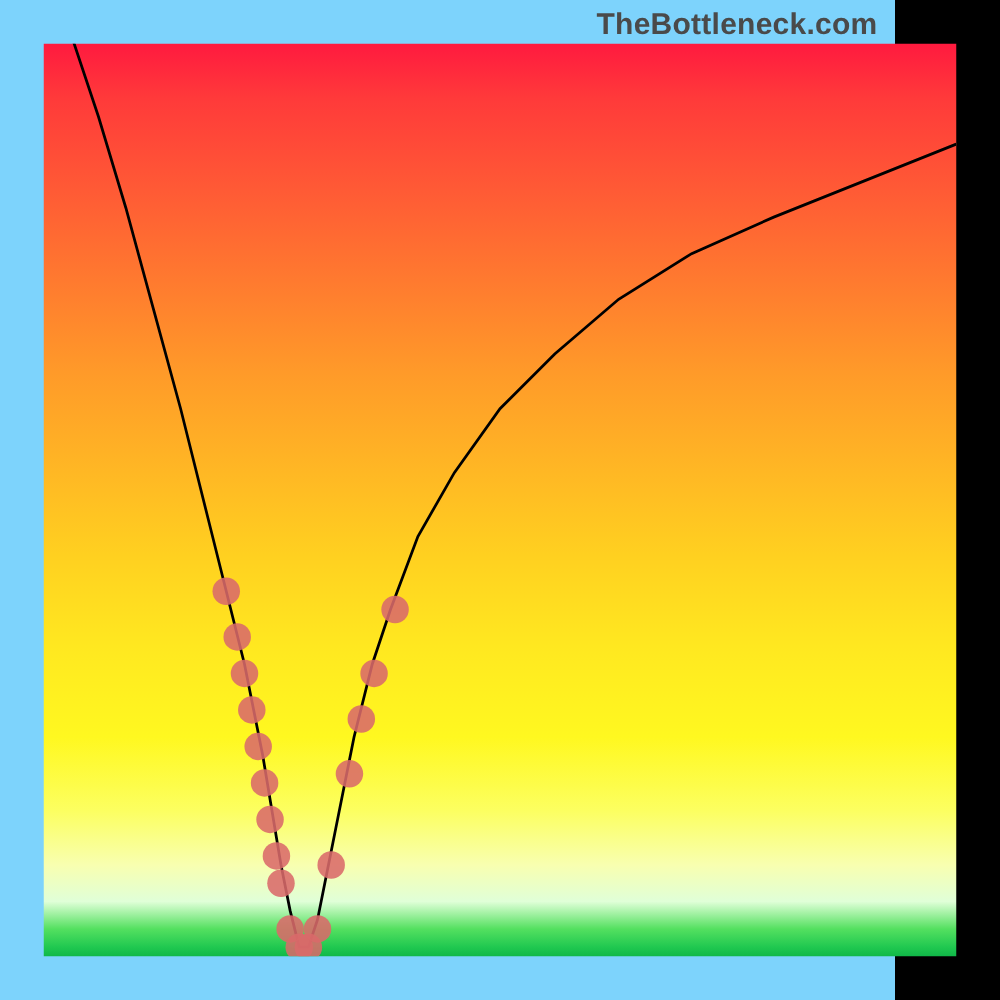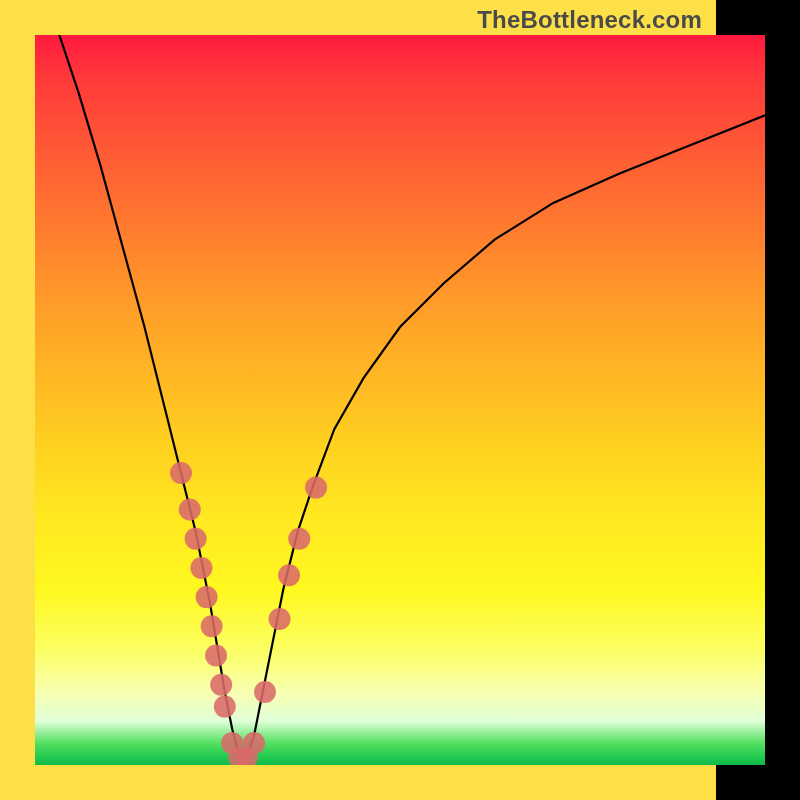--- a/index.html
+++ b/index.html
@@ -7,21 +7,21 @@
     padding: 0;
     width: 800px;
     height: 800px;
     background: #000;
     overflow: hidden;
   }
   .frame {
     position: relative;
     width: 716px;
     height: 800px;
-    background: #fde047;
+    background: #7dd3fc;
   }
   .plot {
     position: absolute;
     left: 35px;
     top: 35px;
     width: 730px;
     height: 730px;
     background: linear-gradient(to bottom,
       #ff1a3f 0%,
       #ff3a3a 6%,

